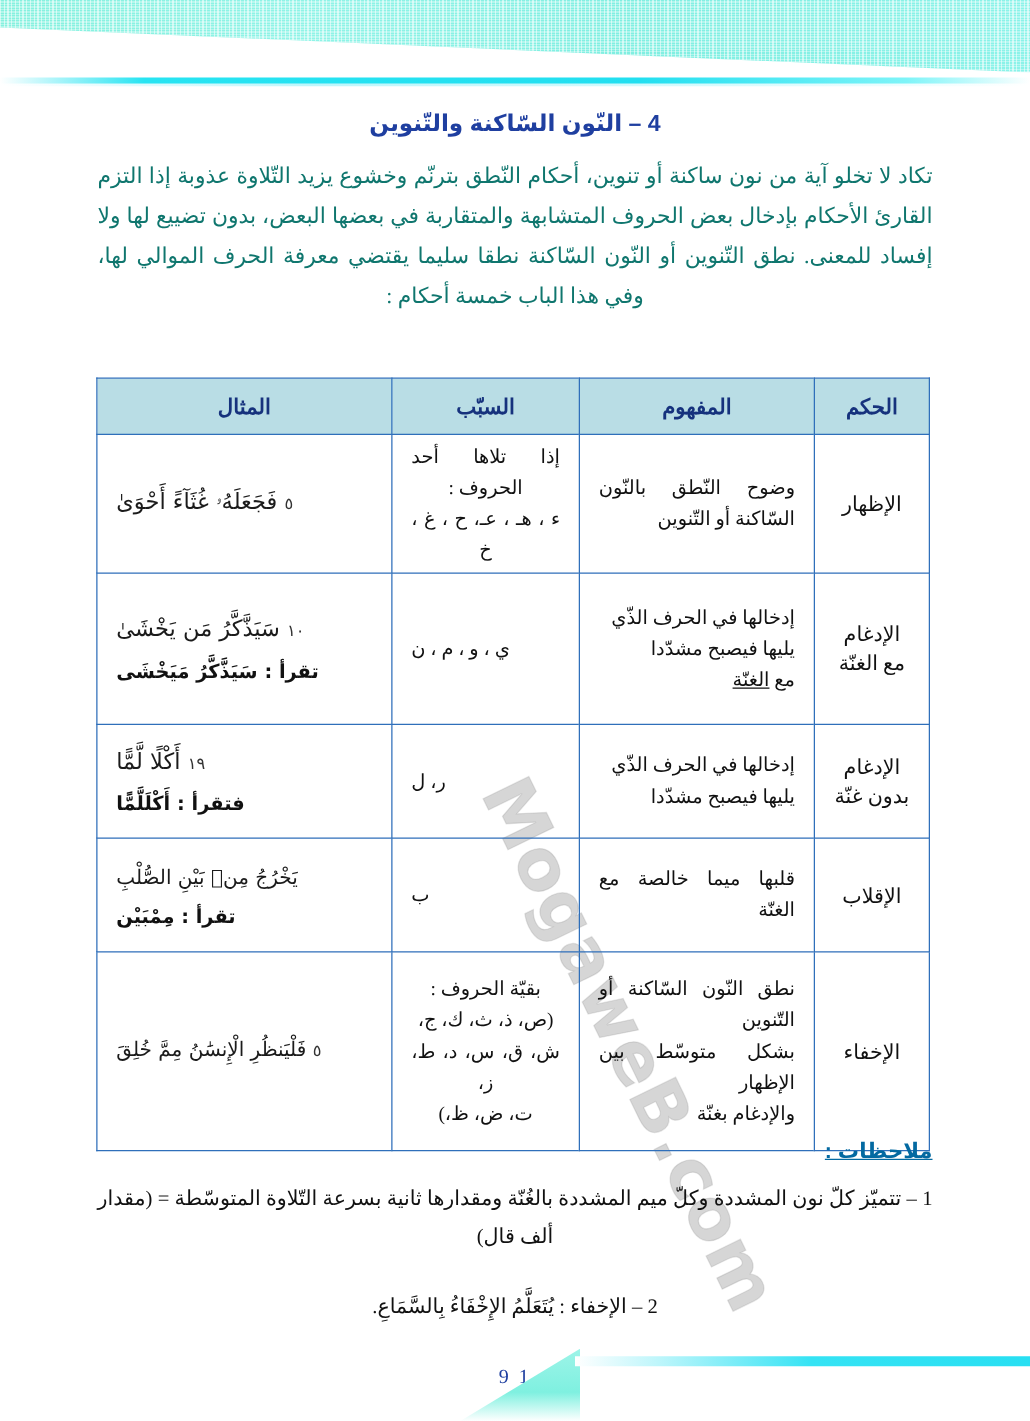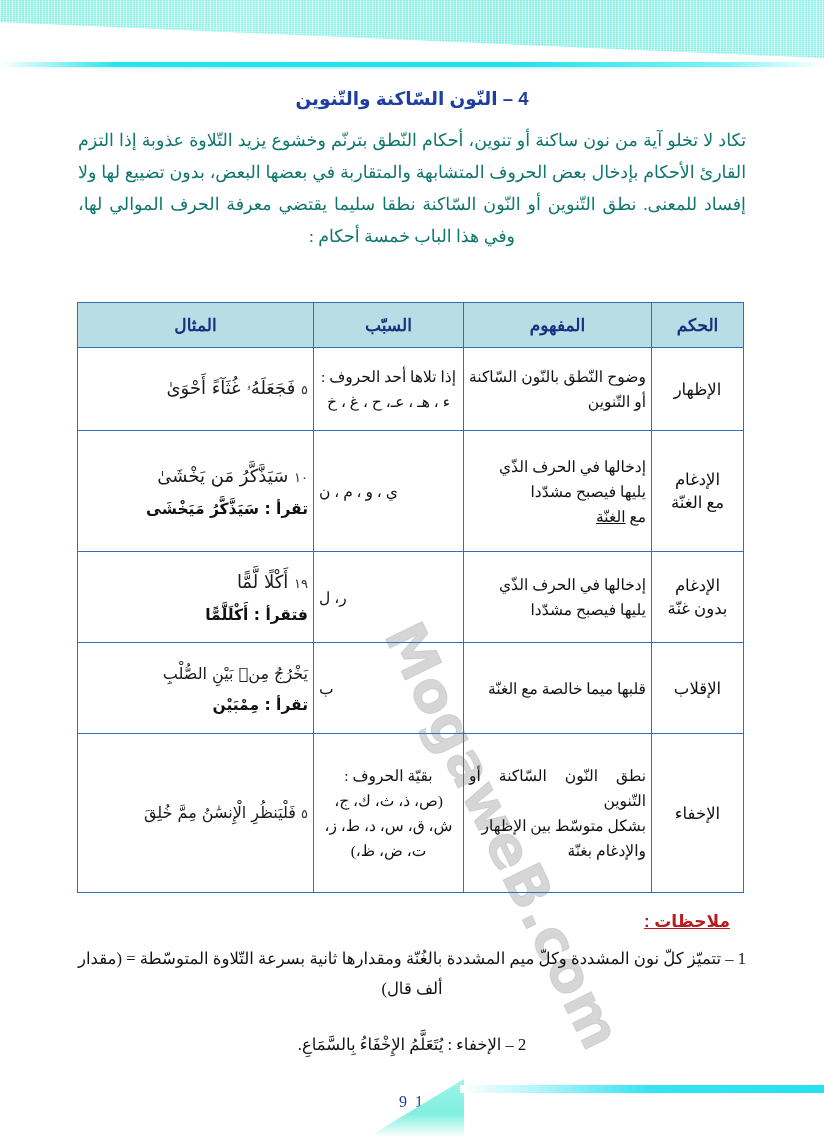--- a/index.html
+++ b/index.html
@@ -60,21 +60,21 @@
 
   
   .tbl-wrap{position:absolute;top:302px;right:80px;width:666px;}
   table.rules{
     border-collapse:collapse;width:666px;direction:rtl;
     table-layout:fixed;
   }
   table.rules th,table.rules td{
     border:1.4px solid #2f6fba;
     vertical-align:middle;
-    padding:5px 5px;
+    padding:5px 15px;
   }
   table.rules thead th{
     background:#b9dde5;
     color:#16327d;
     font-weight:bold;
     font-size:17px;
     height:34px;
     text-align:center;
     font-family:"Liberation Serif","DejaVu Serif",serif;
   }
@@ -88,21 +88,21 @@
   }
   td.mafhum{
     text-align:justify;text-align-last:right;
     font-size:15.5px;line-height:25px;color:#111;padding:8px 8px;
   }
   td.sabab{
     text-align:left;font-size:15.5px;line-height:25px;color:#111;padding:8px 8px;
   }
   td.sabab.jst{text-align:justify;text-align-last:center;}
   td.mithal{
-    text-align:right;padding:8px 10px;color:#111;
+    text-align:left;padding:8px 10px;color:#111;
   }
   .u{text-decoration:underline;}
   .ayah{
     font-size:18px;line-height:30px;color:#1b1b1b;
     font-family:"DejaVu Sans","Liberation Sans",sans-serif;
     display:block;white-space:nowrap;
   }
   .ayah-small{font-size:16px;}
   .qira{
     display:block;margin-top:3px;font-weight:bold;font-size:15.5px;
@@ -114,22 +114,22 @@
     color:#333;
   }
   .r1 td{height:72px;}
   .r2 td{height:110px;}
   .r3 td{height:80px;}
   .r4 td{height:80px;}
   .r5 td{height:148px;}
 
   
   .notes-title{
-    position:absolute;top:911px;right:94px;
-    color:#b91c1c;font-weight:bold;font-size:17px;
+    position:absolute;top:911px;right:78px;
+    color:#0369a1;font-weight:bold;font-size:17px;
     text-decoration:underline;
     font-family:"Liberation Sans","DejaVu Sans",sans-serif;
   }
   .note1{
     position:absolute;top:944px;right:78px;width:668px;
     text-align:justify;text-align-last:center;
     font-size:16.5px;line-height:30px;color:#111;direction:rtl;
   }
   .note2{
     position:absolute;top:1030px;right:78px;width:668px;

